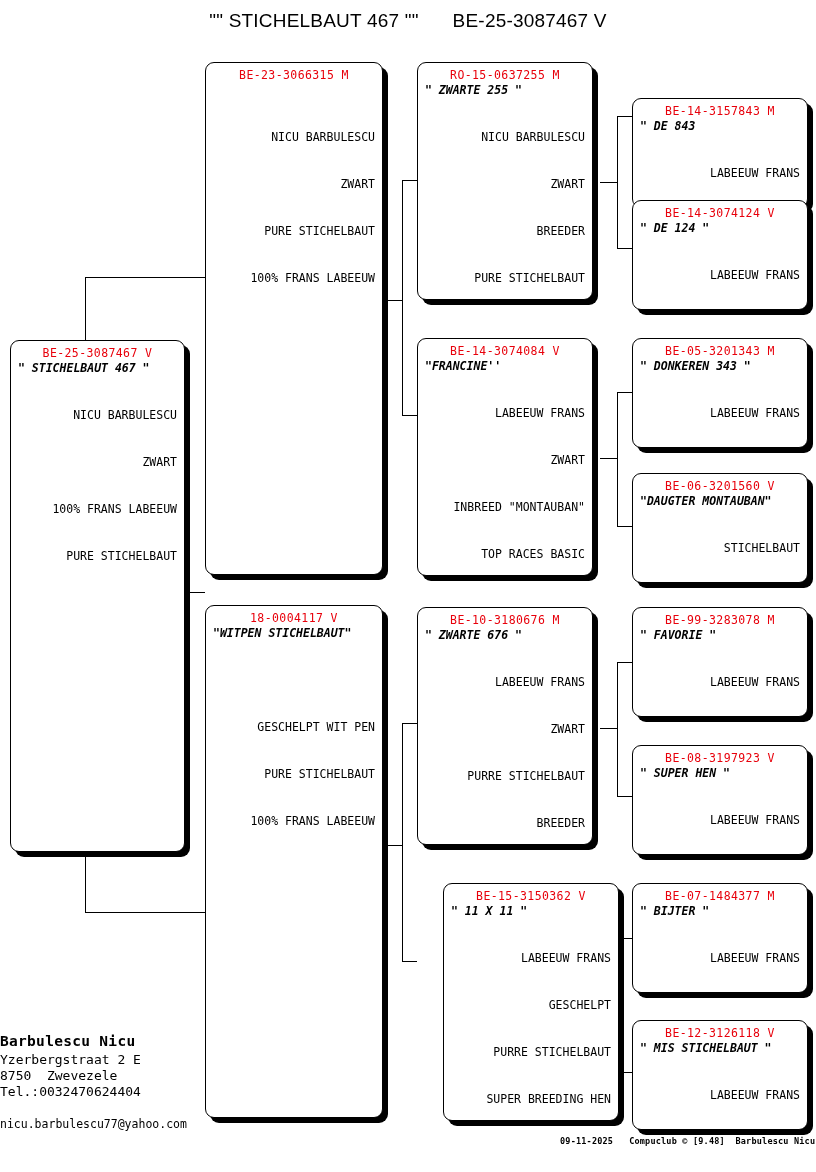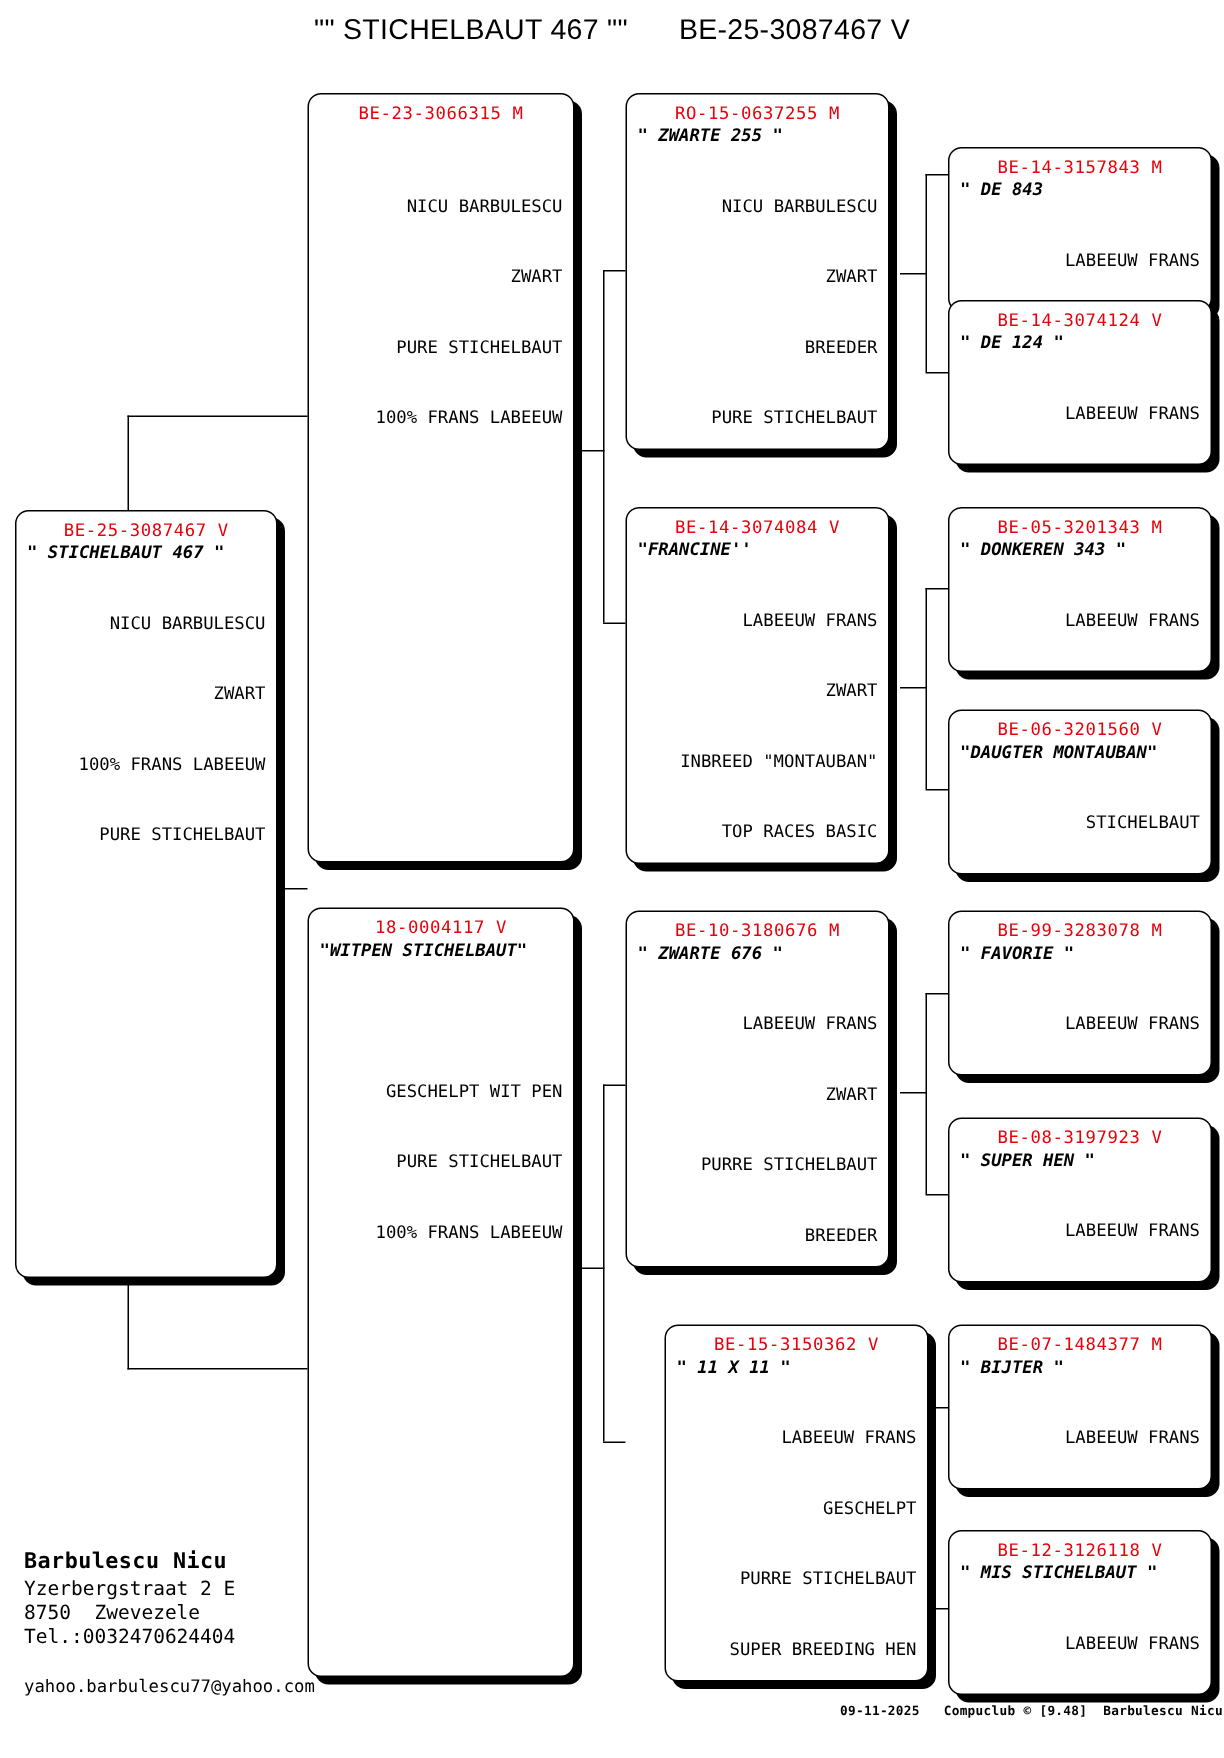--- a/index.html
+++ b/index.html
@@ -56,21 +56,21 @@
   }
   .card .lines{
     font-size:11.5px;
     line-height:15.7px;
     white-space:pre;
   }
   .card .lines span{display:block;min-height:15.7px;white-space:pre;text-align:right;}
 
   
   #breeder{
-    position:absolute;left:16px;top:1030px;width:300px;z-index:6;
+    position:absolute;left:0;top:1030px;width:300px;z-index:6;
   }
   #breeder .bname{
     font-size:14.5px;font-weight:bold;letter-spacing:.3px;
     line-height:22px;white-space:pre;
   }
   #breeder .brow{
     font-size:13px;line-height:16px;white-space:pre;
   }
   #breeder .bmail{
     font-size:11.5px;line-height:16px;white-space:pre;margin-top:16px;
@@ -298,16 +298,16 @@
     
     
   </div>
 </div>
 
 <div id="breeder">
   <div class="bname">Barbulescu Nicu</div>
   <div class="brow">Yzerbergstraat 2 E</div>
   <div class="brow">8750  Zwevezele</div>
   <div class="brow">Tel.:0032470624404</div>
-  <div class="bmail">yahoo.barbulescu77@yahoo.com</div>
+  <div class="bmail">nicu.barbulescu77@yahoo.com</div>
 </div>
 
 <div id="credit">09-11-2025   Compuclub © [9.48]  Barbulescu Nicu</div>
 
 </body></html>

